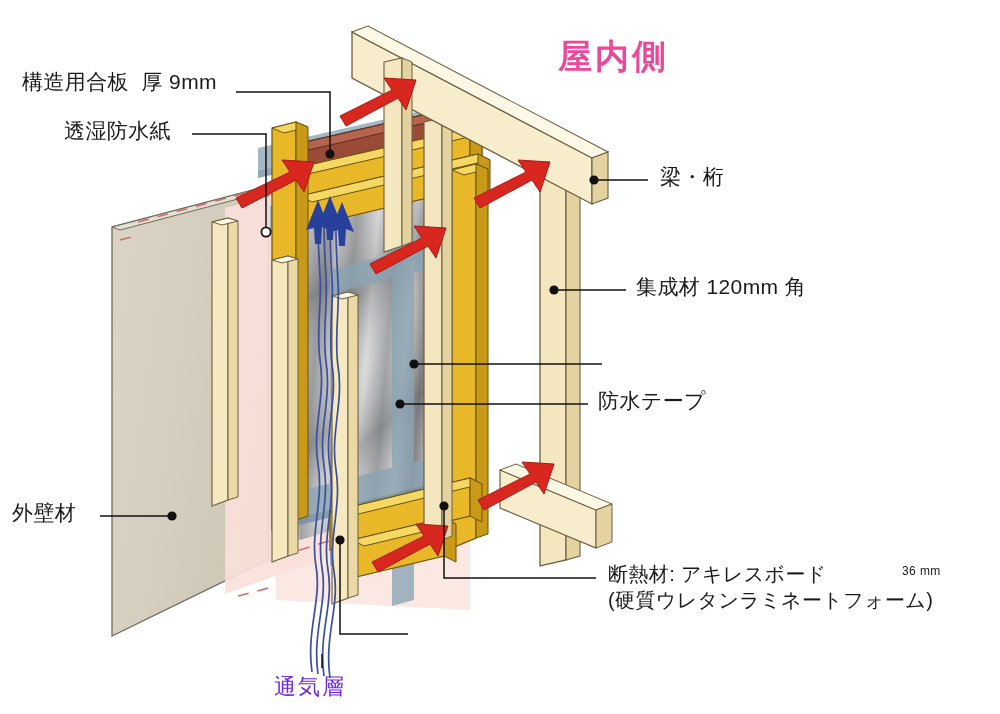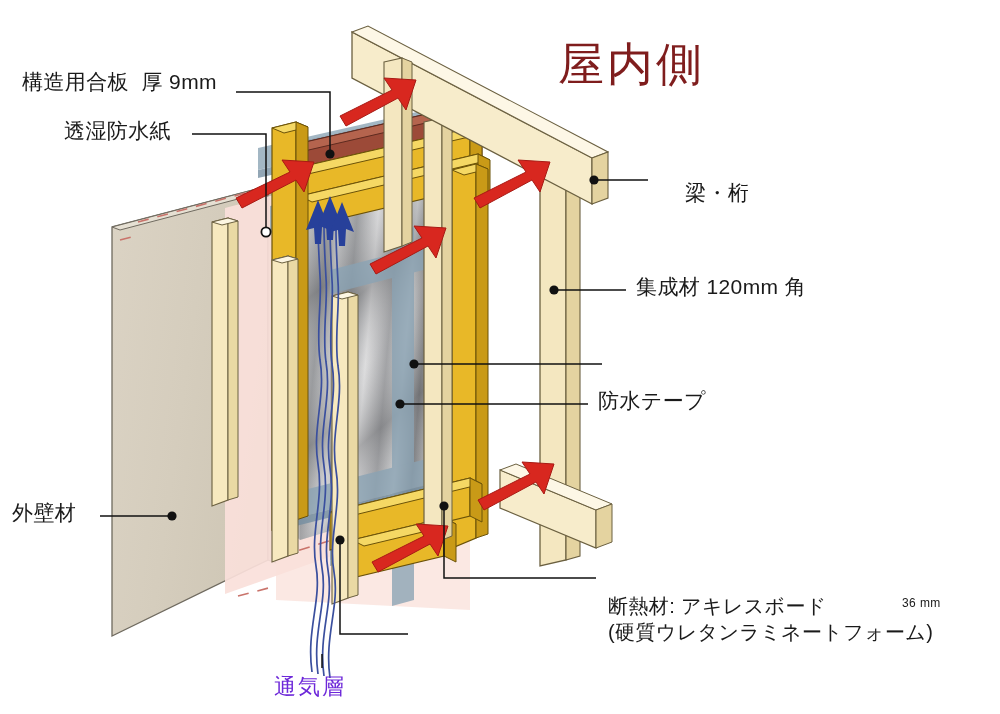--- a/index.html
+++ b/index.html
@@ -21,26 +21,26 @@
     width:1000px; height:714px;
   }
   .lbl{
     position:absolute;
     white-space:pre;
     color:#1a1a1a;
     font-size:21px;
     line-height:1.28;
     letter-spacing:.4px;
   }
-  .lbl.sm{font-size:20px;margin-top:32px;}
+  .lbl.sm{font-size:20px;}
   .title-red{
     position:absolute;
-    color:#7f1d1d;
-    font-size:46px;
-    font-weight:400;
+    color:#ec4899;
+    font-size:34px;
+    font-weight:700;
     letter-spacing:3px;
     white-space:pre;
   }
   .lbl-blue{
     position:absolute;
     color:#6d28d9;
     font-size:22px;
     letter-spacing:2px;
     white-space:pre;
   }
@@ -273,21 +273,21 @@
   </svg>
 
   <div class="title-red" style="left:558px; top:34px;">屋内側</div>
 
   <div class="lbl" style="left:22px; top:69px;">構造用合板  厚 9mm</div>
 
   <div class="lbl" style="left:64px; top:118px;">透湿防水紙</div>
 
   <div class="lbl" style="left:12px; top:500px;">外壁材</div>
 
-  <div class="lbl" style="left:660px; top:180px;margin-left:25px;">梁・桁</div>
+  <div class="lbl" style="left:660px; top:164px;">梁・桁</div>
 
   <div class="lbl" style="left:636px; top:274px;">集成材 120mm 角</div>
 
 
   <div class="lbl" style="left:598px; top:388px;">防水テープ</div>
 
   <div class="lbl sm" style="left:608px; top:562px;">断熱材: アキレスボード</div>
 
   <div class="lbl sm" style="left:902px; top:564px; font-size:12px;">36 mm</div>
 

